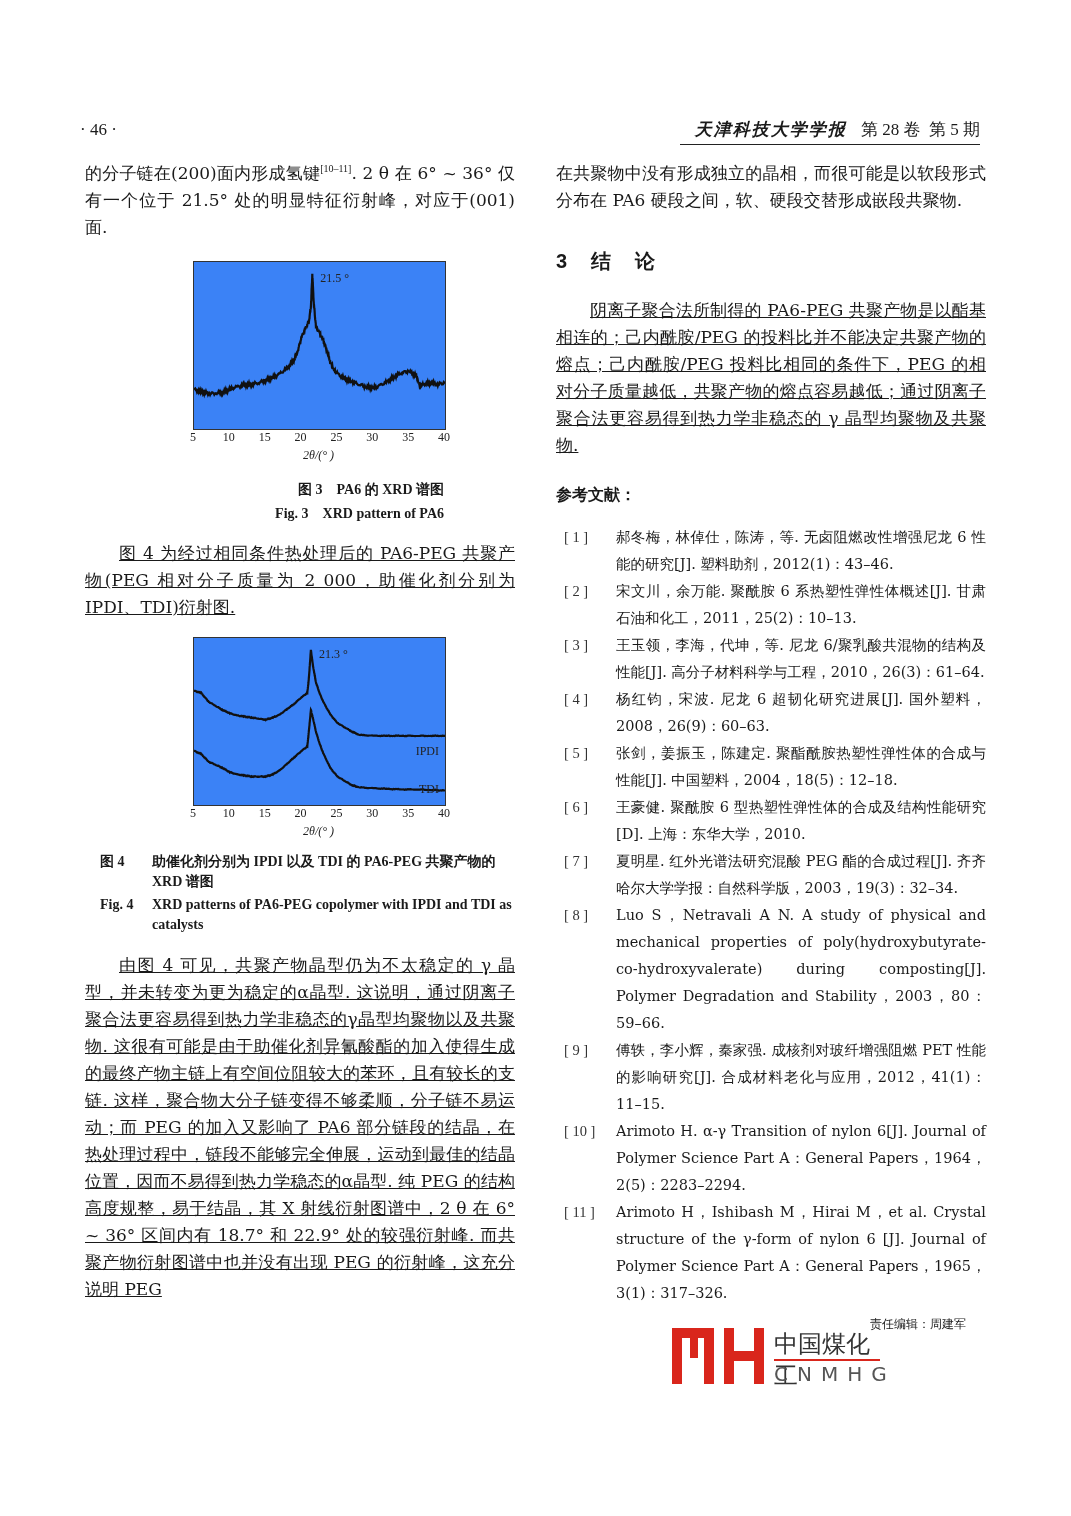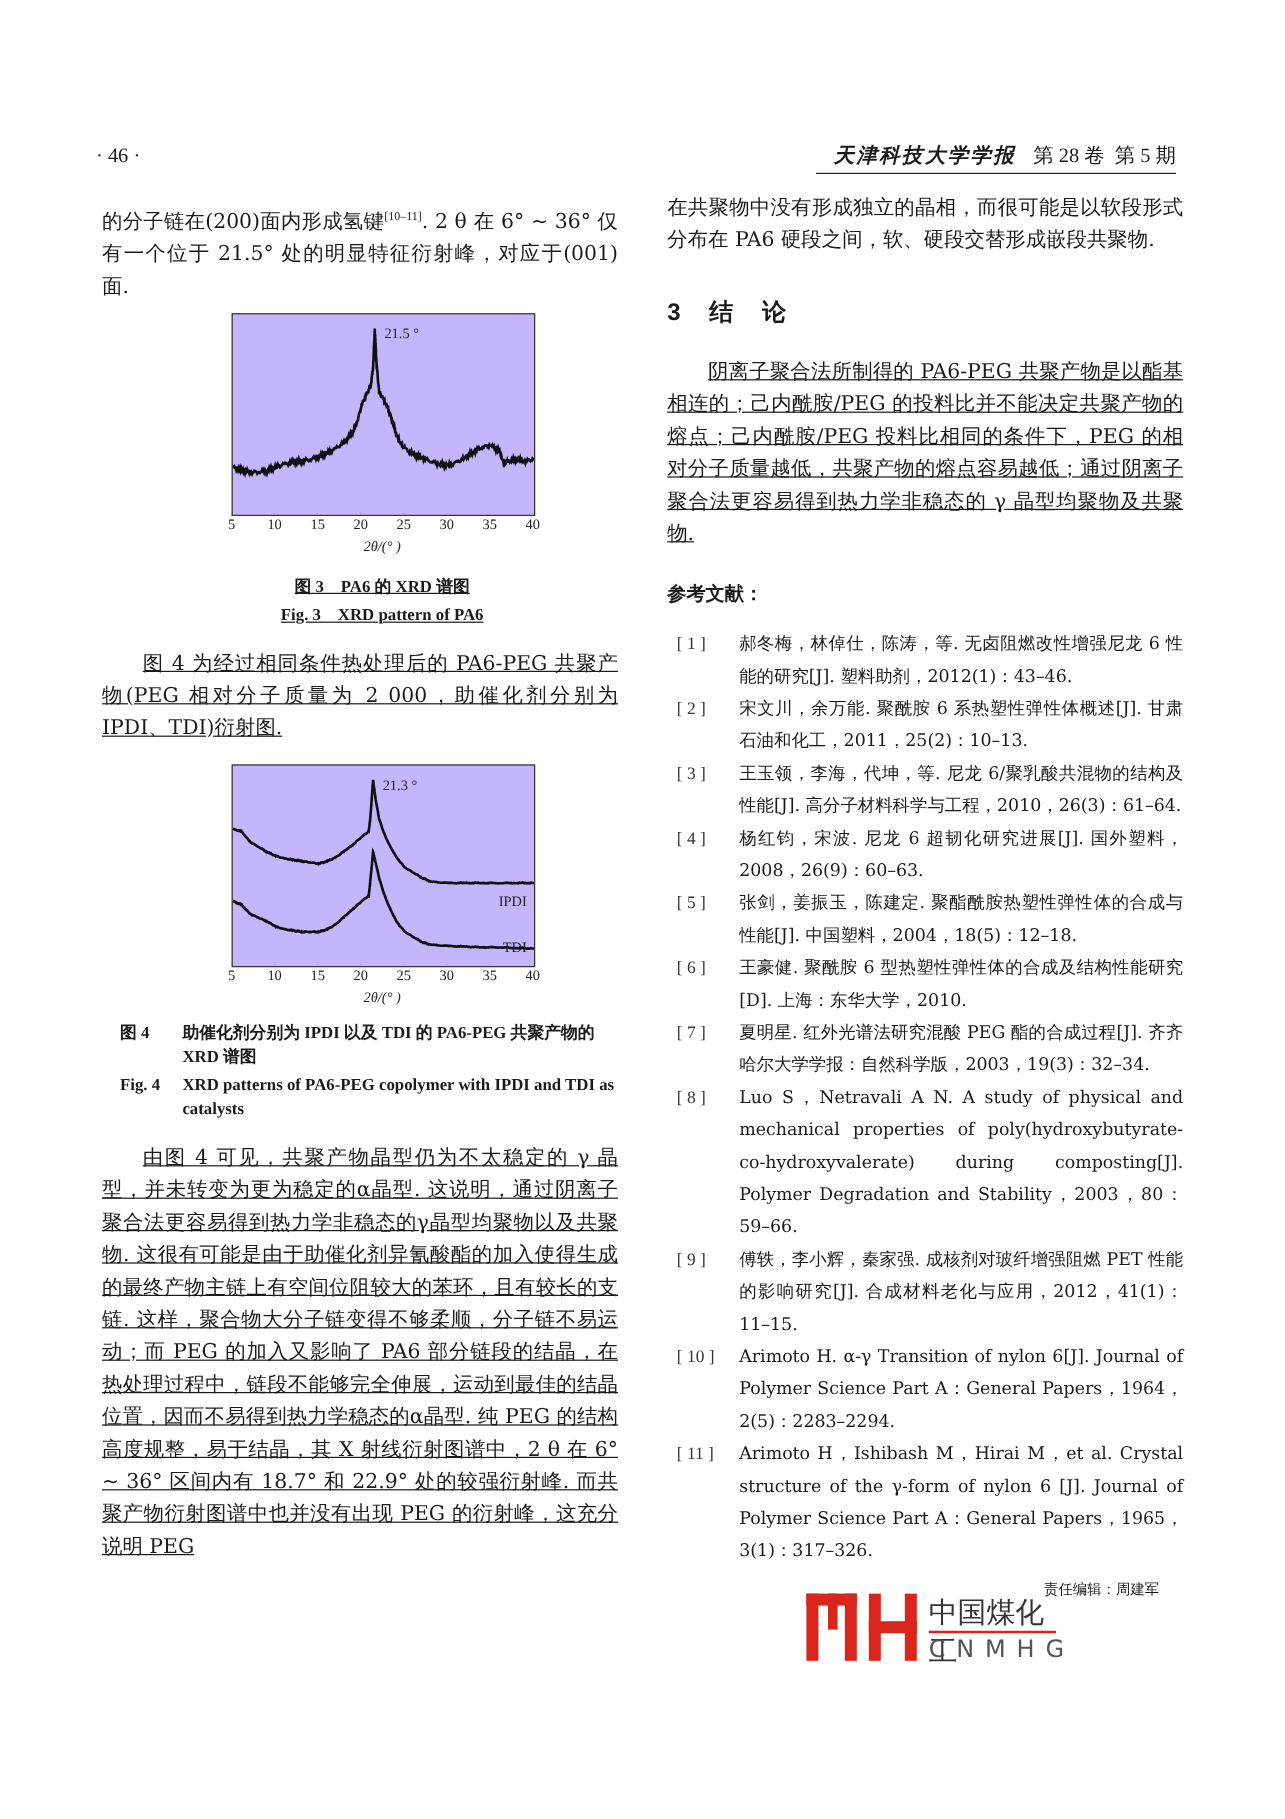--- a/index.html
+++ b/index.html
@@ -8,42 +8,42 @@
   .abs { position: absolute; }
   .page-num { left: 80px; top: 120px; font-size: 17px; font-family: "Liberation Serif", serif; }
   .journal-header { left: 680px; top: 118px; width: 300px; font-size: 17px; text-align: right;
         border-bottom: 1.5px solid #222; padding-bottom: 3px; font-family: "Liberation Serif", serif; }
   .journal-header .jname { font-weight: bold; font-style: italic; letter-spacing: 2px; margin-right: 10px; }
   .col { position: absolute; width: 430px; font-size: 17px; line-height: 27px; text-align: justify; }
   .col p { margin: 0; }
   .indent { text-indent: 2em; text-decoration: underline; }
   .latin { font-family: "Liberation Serif", serif; }
   .sup { font-size: 10px; vertical-align: super; line-height: 0; }
-  .fig-box { position: absolute; border: 1.5px solid #333; background: #c4b5fd; }
+  .fig-box { position: absolute; border: 1.5px solid #333; background: #3b82f6; }
   .fig-box svg { display: block; }
   .tick-label { font-family: "Liberation Serif", serif; font-size: 12px; fill: #222; }
   .caption { position: absolute; font-size: 14px; font-weight: bold; font-family: "Liberation Serif", serif; line-height: 20px; }
   .section-title { font-size: 20px; font-family: Liberation Sans, sans-serif; font-weight: bold; letter-spacing: 2px; }
   .refs-title { font-size: 16px; font-family: "DejaVu Sans", sans-serif; font-weight: bold; }
   .ref { position: relative; padding-left: 52px; font-size: 14.5px; line-height: 27px; text-align: justify; margin: 0; }
   .ref .num { position: absolute; left: 0; top: 0; font-family: "Liberation Serif", serif; color: #333; }
   .editor { left: 870px; top: 1316px; font-size: 12px; font-family: "DejaVu Sans", sans-serif; }
   .logo { left: 670px; top: 1326px; width: 220px; height: 60px; }
 </style>
 </head>
 <body>
 
 <div class="abs page-num">· 46 ·</div>
 <div class="abs journal-header">
   <span class="jname">天津科技大学学报</span>
   <span>第 28 卷</span>&nbsp;
   <span>第 5 期</span>
 </div>
 
-<div class="col" style="left:85px; top:172px;">
+<div class="col" style="left:85px; top:160px;">
   <p>
     <span>的分子链在(200)面内形成氢键</span><span class="sup latin">[10–11]</span><span>. 2 θ 在 6° ~ 36° 仅有一个位于 21.5° 处的明显特征衍射峰，对应于(001)面.</span>
   </p>
 </div>
 
 <div class="fig-box" style="left:193px; top:261px; width:251px; height:167px;">
   <svg id="fig3svg" width="251" height="167">
       <polyline points="0.0,127.4 0.6,127.0 1.2,126.5 1.8,127.9 2.4,127.8 3.0,130.0 3.6,128.9 4.2,130.3 4.8,128.0 5.4,129.5 6.0,127.7 6.6,130.3 7.2,128.3 7.8,130.1 8.4,128.9 9.0,131.7 9.6,130.4 10.2,132.4 10.8,130.0 11.4,131.1 12.0,129.2 12.6,130.8 13.1,130.5 13.7,132.2 14.3,129.7 14.9,132.1 15.5,131.3 16.1,132.9 16.7,131.5 17.3,131.6 17.9,130.4 18.5,130.4 19.1,130.9 19.7,131.2 20.3,132.6 20.9,131.7 21.5,131.4 22.1,132.1 22.7,132.2 23.3,131.1 23.9,131.0 24.5,129.3 25.1,130.5 25.7,129.4 26.3,131.8 26.9,130.3 27.5,132.0 28.1,129.3 28.7,131.7 29.3,129.7 29.9,130.6 30.5,127.8 31.1,129.1 31.7,127.2 32.3,129.7 32.9,128.3 33.5,130.1 34.1,127.9 34.7,128.3 35.3,126.3 35.9,128.9 36.5,126.1 37.1,126.9 37.6,125.1 38.2,126.6 38.8,126.1 39.4,127.3 40.0,126.6 40.6,126.0 41.2,125.1 41.8,124.0 42.4,124.6 43.0,124.6 43.6,123.6 44.2,123.7 44.8,124.5 45.4,124.6 46.0,125.7 46.6,124.2 47.2,124.8 47.8,122.4 48.4,123.7 49.0,122.1 49.6,124.6 50.2,121.8 50.8,123.5 51.4,122.5 52.0,124.8 52.6,123.0 53.2,124.4 53.8,121.6 54.4,122.8 55.0,120.7 55.6,122.9 56.2,122.0 56.8,123.8 57.4,120.8 58.0,123.4 58.6,122.0 59.2,123.5 59.8,121.2 60.4,121.6 61.0,120.1 61.6,120.9 62.2,121.0 62.8,121.8 63.3,122.2 63.9,121.3 64.5,121.1 65.1,121.9 65.7,120.9 66.3,120.0 66.9,119.4 67.5,118.4 68.1,119.5 68.7,118.9 69.3,120.7 69.9,119.0 70.5,120.0 71.1,117.1 71.7,119.7 72.3,117.7 72.9,118.1 73.5,115.8 74.1,117.4 74.7,115.9 75.3,118.4 75.9,116.7 76.5,118.2 77.1,115.5 77.7,116.2 78.3,114.1 78.9,116.7 79.5,113.6 80.1,114.9 80.7,113.0 81.3,115.1 81.9,114.0 82.5,115.2 83.1,113.5 83.7,113.1 84.3,111.7 84.9,111.3 85.5,111.6 86.1,111.3 86.7,109.9 87.3,110.6 87.8,110.6 88.4,110.7 89.0,110.6 89.6,109.0 90.2,108.7 90.8,106.6 91.4,107.6 92.0,106.2 92.6,108.3 93.2,105.2 93.8,106.0 94.4,104.8 95.0,105.9 95.6,103.2 96.2,103.5 96.8,100.2 97.4,101.1 98.0,98.7 98.6,100.6 99.2,98.6 99.8,99.8 100.4,96.4 100.7,98.3 101.0,95.7 101.3,96.4 101.6,93.0 101.9,93.3 102.2,91.0 102.5,92.0 102.8,91.1 103.1,91.5 103.4,90.3 103.7,89.0 104.0,88.4 104.3,88.3 104.6,85.7 104.9,84.4 105.2,82.6 105.5,81.7 105.8,81.6 106.1,80.7 106.4,80.8 106.7,78.3 107.0,77.8 107.3,74.4 107.6,75.9 107.9,73.8 108.2,73.4 108.5,71.3 108.8,72.6 109.1,71.0 109.4,72.8 109.7,70.3 110.0,71.1 110.3,67.7 110.6,68.4 110.9,65.9 111.2,67.6 111.5,64.6 111.8,66.1 112.1,64.2 112.4,66.3 112.7,64.4 113.0,65.4 113.2,62.7 113.5,62.6 113.8,60.8 114.1,61.1 114.4,60.9 114.7,60.3 114.9,57.9 115.1,58.4 115.3,57.0 115.5,56.5 115.6,54.5 115.8,52.4 116.0,50.8 116.2,48.7 116.4,48.8 116.5,47.0 116.7,47.7 116.9,44.2 117.0,42.7 117.1,39.8 117.3,38.1 117.4,33.5 117.5,31.5 117.6,26.6 117.7,25.8 117.9,21.8 118.0,21.7 118.1,17.5 118.2,16.4 118.3,11.7 118.4,16.3 118.6,16.6 118.7,20.2 118.8,19.9 118.9,24.0 119.0,24.9 119.2,29.7 119.3,31.4 119.4,35.1 119.5,36.2 119.6,38.4 119.8,41.0 119.9,44.0 120.1,43.9 120.3,46.3 120.5,47.5 120.7,50.5 120.8,53.0 121.0,55.4 121.2,57.7 121.4,58.4 121.6,60.5 121.7,60.8 121.9,64.6 122.2,64.3 122.5,64.9 122.8,64.9 123.1,67.2 123.4,67.1 123.7,69.5 124.0,68.1 124.3,69.7 124.6,67.6 124.9,69.9 125.2,68.9 125.5,71.0 125.8,69.7 126.1,72.5 126.4,71.9 126.7,75.0 127.0,73.7 127.3,75.6 127.6,73.6 127.9,75.2 128.2,74.4 128.5,76.7 128.8,77.1 129.1,77.6 129.4,77.4 129.7,80.6 130.0,80.5 130.3,82.3 130.6,81.7 130.9,82.4 131.2,82.7 131.5,83.7 131.8,85.7 132.1,86.6 132.4,88.7 132.7,88.2 133.0,89.8 133.3,90.8 133.6,91.9 133.9,91.3 134.2,92.7 134.5,92.3 134.8,95.3 135.1,95.3 135.4,98.7 135.7,97.8 136.0,100.2 136.3,100.0 136.6,102.2 136.9,100.5 137.2,102.3 137.5,100.5 137.8,103.3 138.1,102.7 138.3,105.9 138.6,105.2 138.9,107.2 139.2,105.8 139.5,106.9 139.8,107.5 140.1,108.9 140.4,106.8 140.7,108.4 141.0,107.8 141.3,109.9 141.6,110.2 141.9,111.1 142.2,110.9 142.5,110.3 142.8,110.4 143.1,109.9 143.4,111.1 144.0,111.3 144.6,111.7 145.2,112.4 145.8,114.2 146.4,114.3 147.0,115.7 147.6,114.2 148.2,115.4 148.8,113.7 149.4,116.2 150.0,115.4 150.6,116.6 151.2,115.6 151.8,118.1 152.4,117.3 153.0,119.7 153.6,117.7 154.2,119.1 154.8,116.7 155.4,118.6 156.0,117.5 156.6,120.0 157.2,119.5 157.8,120.0 158.4,119.1 159.0,121.7 159.6,120.3 160.2,121.5 160.8,119.7 161.4,120.4 162.0,119.9 162.6,121.1 163.2,122.0 163.7,122.5 164.3,123.1 164.9,123.1 165.5,123.1 166.1,123.5 166.7,123.0 167.3,122.2 167.9,122.6 168.5,122.2 169.1,124.3 169.7,123.9 170.3,125.9 170.9,124.0 171.5,125.4 172.1,125.2 172.7,126.1 173.3,124.0 173.9,125.1 174.5,123.3 175.1,125.8 175.7,124.8 176.3,127.4 176.9,125.6 177.5,127.0 178.1,124.6 178.7,125.7 179.3,125.4 179.9,126.3 180.5,123.7 181.1,125.5 181.7,124.3 182.3,126.3 182.9,125.2 183.5,125.7 184.1,124.1 184.7,123.5 185.3,122.9 185.9,122.8 186.5,122.2 187.1,122.5 187.7,122.0 188.3,122.7 188.8,123.0 189.4,122.5 190.0,122.4 190.6,120.4 191.2,120.6 191.8,118.8 192.4,120.6 193.0,119.3 193.6,119.0 194.2,118.2 194.8,119.8 195.4,118.4 196.0,119.5 196.6,116.6 197.2,117.3 197.8,114.5 198.4,116.2 199.0,114.6 199.6,116.7 200.2,114.9 200.8,115.2 201.4,113.7 202.0,115.6 202.6,113.0 203.2,113.7 203.8,111.1 204.4,112.0 205.0,110.9 205.6,112.3 206.2,111.9 206.8,112.1 207.4,111.2 208.0,111.9 208.6,110.6 209.2,110.9 209.8,109.4 210.4,109.0 211.0,109.0 211.6,109.2 212.2,110.5 212.8,109.9 213.3,110.8 213.9,108.6 214.5,109.4 215.1,109.5 215.7,110.0 216.3,108.7 216.9,110.0 217.5,109.3 218.1,112.1 218.7,111.5 219.3,114.0 219.9,112.1 220.5,113.8 221.1,111.6 221.7,113.8 222.3,113.1 222.6,115.3 222.9,114.1 223.2,117.4 223.5,117.2 223.8,120.4 224.1,119.7 224.4,121.4 224.7,120.3 225.0,121.6 225.3,121.9 225.6,123.8 225.9,123.1 226.2,124.4 226.5,123.7 226.8,125.1 227.1,124.7 227.4,124.4 227.7,123.6 228.0,122.3 228.3,122.4 228.6,121.6 228.9,123.3 229.2,122.4 229.5,121.7 230.1,121.9 230.7,123.2 231.3,122.2 231.9,122.9 232.5,120.5 233.1,121.5 233.7,119.5 234.3,121.9 234.9,120.6 235.5,122.9 236.1,120.9 236.7,122.2 237.3,120.9 237.9,122.9 238.4,120.4 239.0,121.7 239.6,119.5 240.2,121.6 240.8,120.8 241.4,123.0 242.0,122.3 242.6,123.0 243.2,121.8 243.8,123.9 244.4,121.9 245.0,122.4 245.6,120.5 246.2,121.1 246.8,120.9 247.4,121.8 248.0,122.4 248.6,121.9 249.2,122.0 249.8,120.1 250.4,120.7 251.0,120.8" fill="none" stroke="#111" stroke-width="2.2"></polyline>
       <text x="126.32857142857142" y="20" class="tick-label">21.5 °</text>
     </svg>
@@ -60,21 +60,21 @@
     <line x1="151.42857142857142" y1="0" x2="151.42857142857142" y2="-4" stroke="#333"></line>
     <text x="151.42857142857142" y="13" text-anchor="middle" class="tick-label">25</text>
     <line x1="187.28571428571428" y1="0" x2="187.28571428571428" y2="-4" stroke="#333"></line>
     <text x="187.28571428571428" y="13" text-anchor="middle" class="tick-label">30</text>
     <line x1="223.14285714285714" y1="0" x2="223.14285714285714" y2="-4" stroke="#333"></line>
     <text x="223.14285714285714" y="13" text-anchor="middle" class="tick-label">35</text>
     <line x1="259" y1="0" x2="259" y2="-4" stroke="#333"></line>
     <text x="259" y="13" text-anchor="middle" class="tick-label">40</text>
     <text x="133.5" y="31" text-anchor="middle" class="tick-label" font-style="italic">2θ/(° )</text>
   </svg>
-<div class="caption" style="left:193px; top:480px; width:251px; text-align:center;text-decoration:underline;">
+<div class="caption" style="left:193px; top:480px; width:251px; text-align:right;">
   <div>图 3　PA6 的 XRD 谱图</div>
   <div style="margin-top:4px;">Fig. 3　XRD pattern of PA6</div>
 </div>
 
 <div class="col" style="left:85px; top:540px;">
   <p class="indent">图 4 为经过相同条件热处理后的 PA6-PEG 共聚产物(PEG 相对分子质量为 2 000，助催化剂分别为 IPDI、TDI)衍射图.</p>
 </div>
 
 <div class="fig-box" style="left:193px; top:637px; width:251px; height:167px;">
   <svg id="fig4svg" width="251" height="167">

